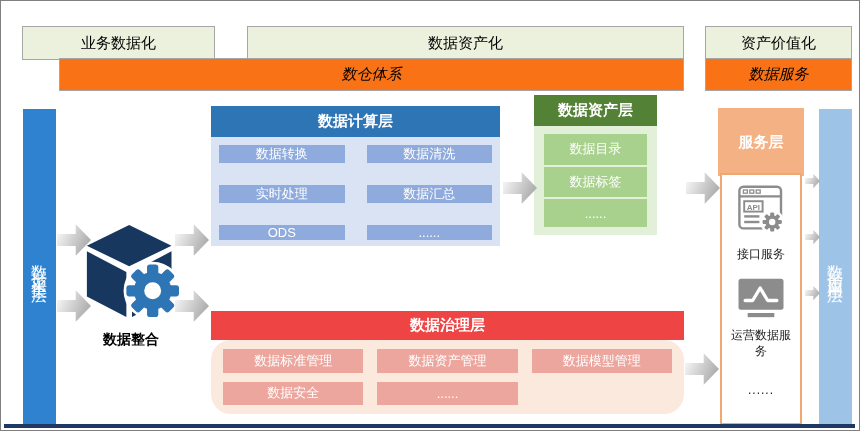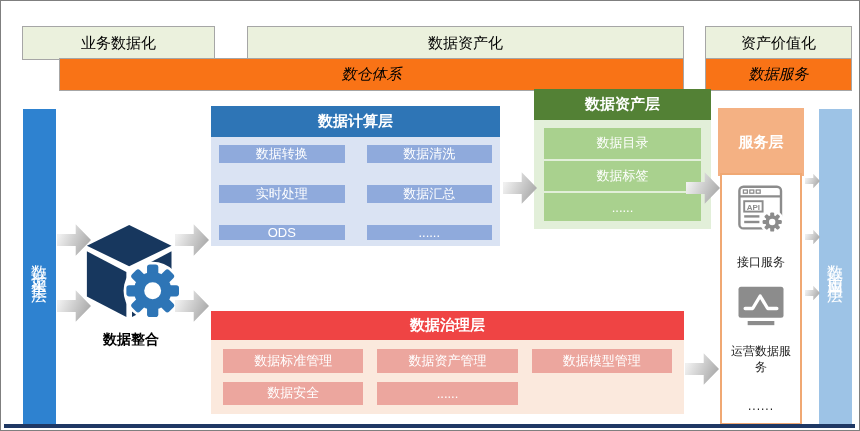--- a/index.html
+++ b/index.html
@@ -46,33 +46,33 @@
   .layer .bd { width:100%; }
 
   #compute-layer { left:210px; top:105px; width:289px; height:140px; }
   #compute-layer .hd { height:31px; background:#2e75b6; }
   #compute-layer .bd {
     height:109px; background:#dae3f3; padding:8px;
     display:grid; grid-template-columns:1fr 1fr; gap:22px;
   }
   #compute-layer .cell { background:#8faadc; }
 
-  #asset-layer { left:533px; top:88px; width:177px; height:140px; }
+  #asset-layer { left:533px; top:94px; width:123px; height:140px; }
   #asset-layer .hd { height:31px; background:#538135; }
   #asset-layer .bd {
     height:109px; background:#e2efd9; padding:8px 10px;
     display:grid; grid-template-columns:1fr; gap:2px;
   }
   #asset-layer .cell { background:#a9d18e; }
 
   #governance-layer { left:210px; top:310px; width:473px; height:112px; }
   #governance-layer .hd { height:29px; background:#ef4444; }
   #governance-layer .bd {
     height:74px; background:#fbe9dd; padding:9px 12px;
-    display:grid; grid-template-columns:1fr 1fr 1fr; gap:9px 14px;
+    display:grid; grid-template-columns:1fr 1fr 1fr; gap:9px 14px;border-radius:20px;
   }
   #governance-layer .cell { background:#eca69e; }
 
   .cell {
     display:flex; align-items:center; justify-content:center;
     color:#fff; font-size:13px; white-space:nowrap;
   }
 
   
   #service-header {
@@ -80,21 +80,21 @@
     background:#f4b183; color:#fff; font-size:15px; font-weight:bold;
     display:flex; align-items:center; justify-content:center;
   }
   #service-body {
     left:719px; top:172px; width:82px; height:252px;
     background:#fff; border:2px solid #f0a873;
     display:flex; flex-direction:column; align-items:center;
   }
   #service-body .svc-label {
     font-size:12px; color:#1a1a1a; text-align:center; line-height:16px;
-    margin-top:17px; padding:0 4px;
+    margin-top:9px; padding:0 4px;
   }
   #service-dots { margin-top:24px; font-size:12px; color:#1a1a1a; letter-spacing:1px; }
 
   
   #integration-label {
     left:70px; top:330px; width:120px; text-align:center;
     font-size:14px; font-weight:bold; color:#000;
   }
 
   

